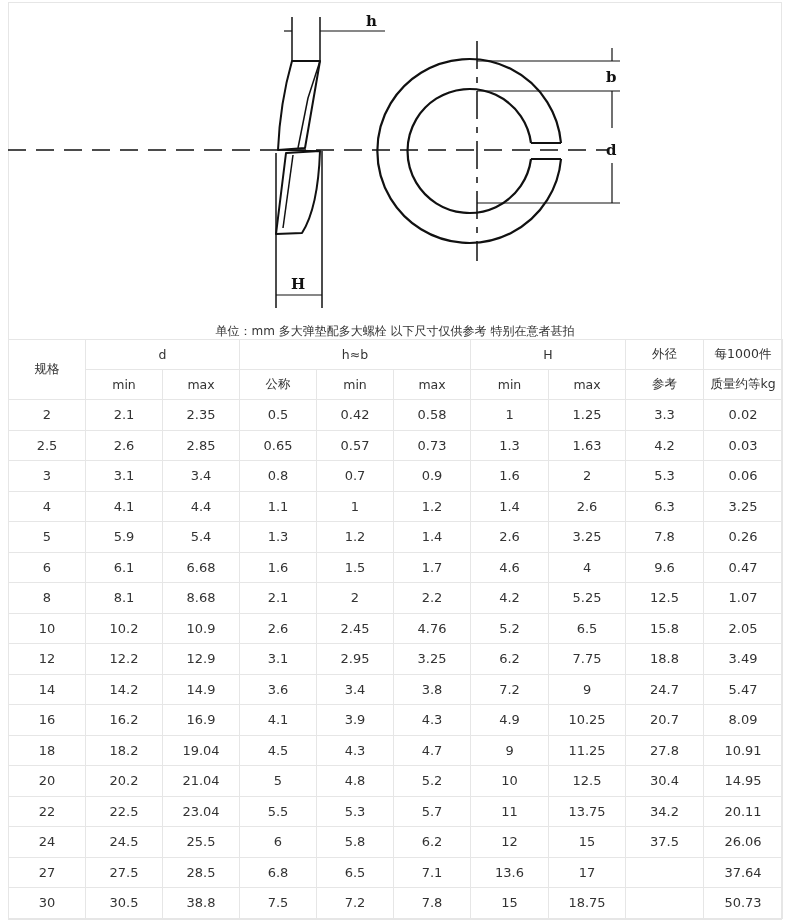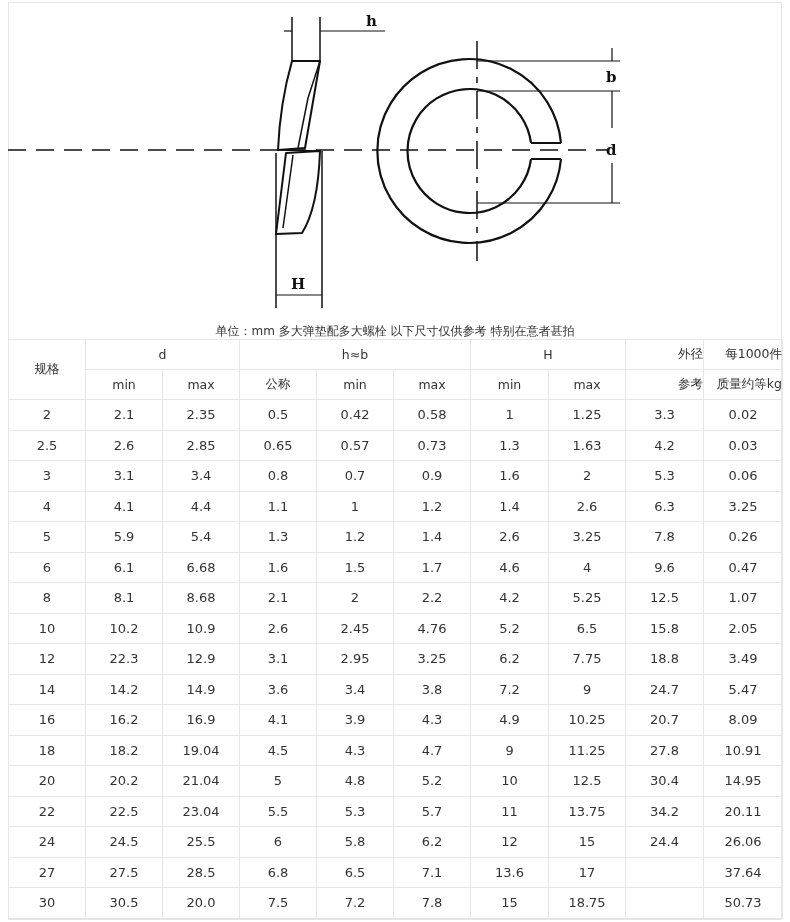--- a/index.html
+++ b/index.html
@@ -8,21 +8,21 @@
     .frame { position: absolute; left: 8px; top: 2px; width: 774px; height: 918px;
              border: 1px solid #e6e6e6; box-sizing: border-box; }
     .figure { position: absolute; left: 8px; top: 3px; width: 774px; height: 305px; }
     .caption { position: absolute; left: 8px; top: 308px; width: 774px; height: 30px;
                text-align: center; font-size: 12px; line-height: 30px; color: #333; margin-top: 8px; }
     table.spec { position: absolute; left: 8px; top: 339px; width: 774px;
                  border-collapse: collapse; table-layout: fixed; font-size: 13px; }
     table.spec td { border: 1px solid #e6e6e6; text-align: center; vertical-align: middle;
                     height: 29.5px; padding: 0; color: #333; }
     table.spec tr.hdr td { height: 29px; font-size: 12.5px; }
-    table.spec td.small { font-size: 11.5px; text-align: right; }
+    table.spec td.small { font-size: 11.5px; }
   </style>
 </head>
 <body>
 
 <div class="frame"></div>
 
 <div class="figure">
   <svg width="774" height="305" viewBox="0 0 774 305" xmlns="http://www.w3.org/2000/svg">
     <g stroke="#111" stroke-width="2" fill="none" stroke-linejoin="round">
 
@@ -192,21 +192,21 @@
         <td>2.6</td>
         <td>2.45</td>
         <td>4.76</td>
         <td>5.2</td>
         <td>6.5</td>
         <td>15.8</td>
         <td>2.05</td>
       </tr>
       <tr>
         <td>12</td>
-        <td>22.3</td>
+        <td>12.2</td>
         <td>12.9</td>
         <td>3.1</td>
         <td>2.95</td>
         <td>3.25</td>
         <td>6.2</td>
         <td>7.75</td>
         <td>18.8</td>
         <td>3.49</td>
       </tr>
       <tr>
@@ -271,39 +271,39 @@
       </tr>
       <tr>
         <td>24</td>
         <td>24.5</td>
         <td>25.5</td>
         <td>6</td>
         <td>5.8</td>
         <td>6.2</td>
         <td>12</td>
         <td>15</td>
-        <td>24.4</td>
+        <td>37.5</td>
         <td>26.06</td>
       </tr>
       <tr>
         <td>27</td>
         <td>27.5</td>
         <td>28.5</td>
         <td>6.8</td>
         <td>6.5</td>
         <td>7.1</td>
         <td>13.6</td>
         <td>17</td>
         <td></td>
         <td>37.64</td>
       </tr>
       <tr>
         <td>30</td>
         <td>30.5</td>
-        <td>20.0</td>
+        <td>38.8</td>
         <td>7.5</td>
         <td>7.2</td>
         <td>7.8</td>
         <td>15</td>
         <td>18.75</td>
         <td></td>
         <td>50.73</td>
       </tr>
     </tbody>
 </table>

